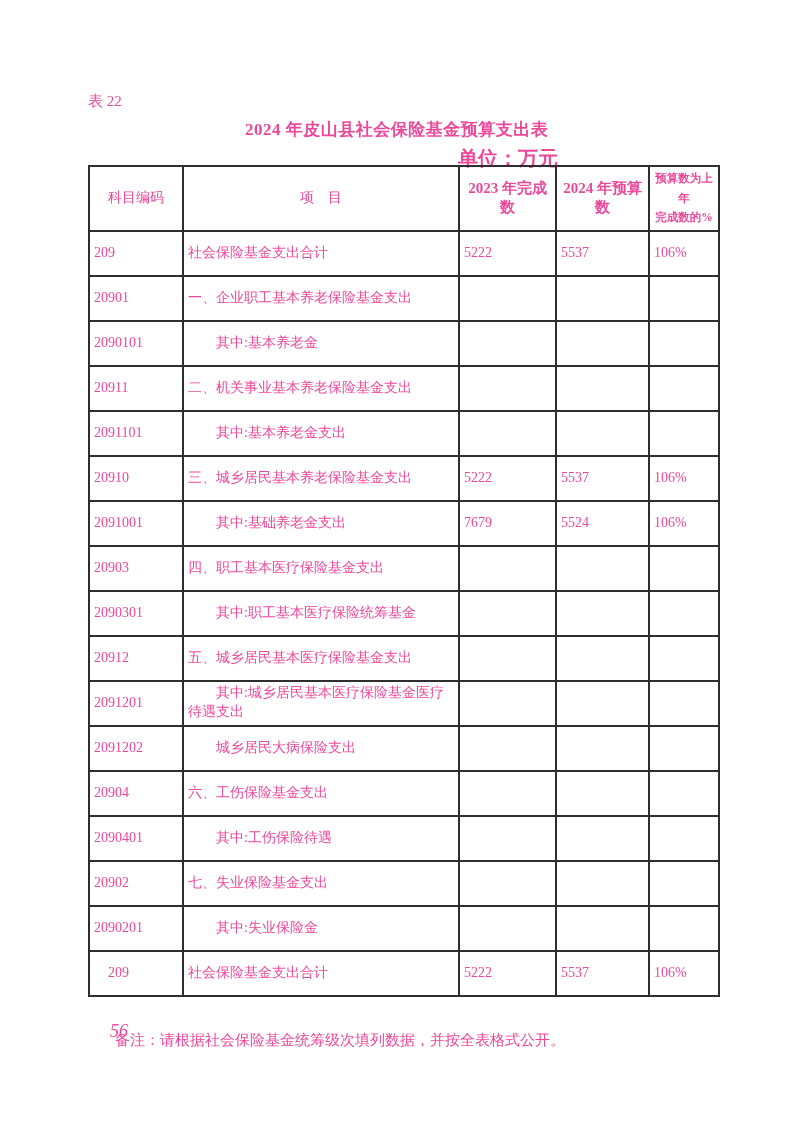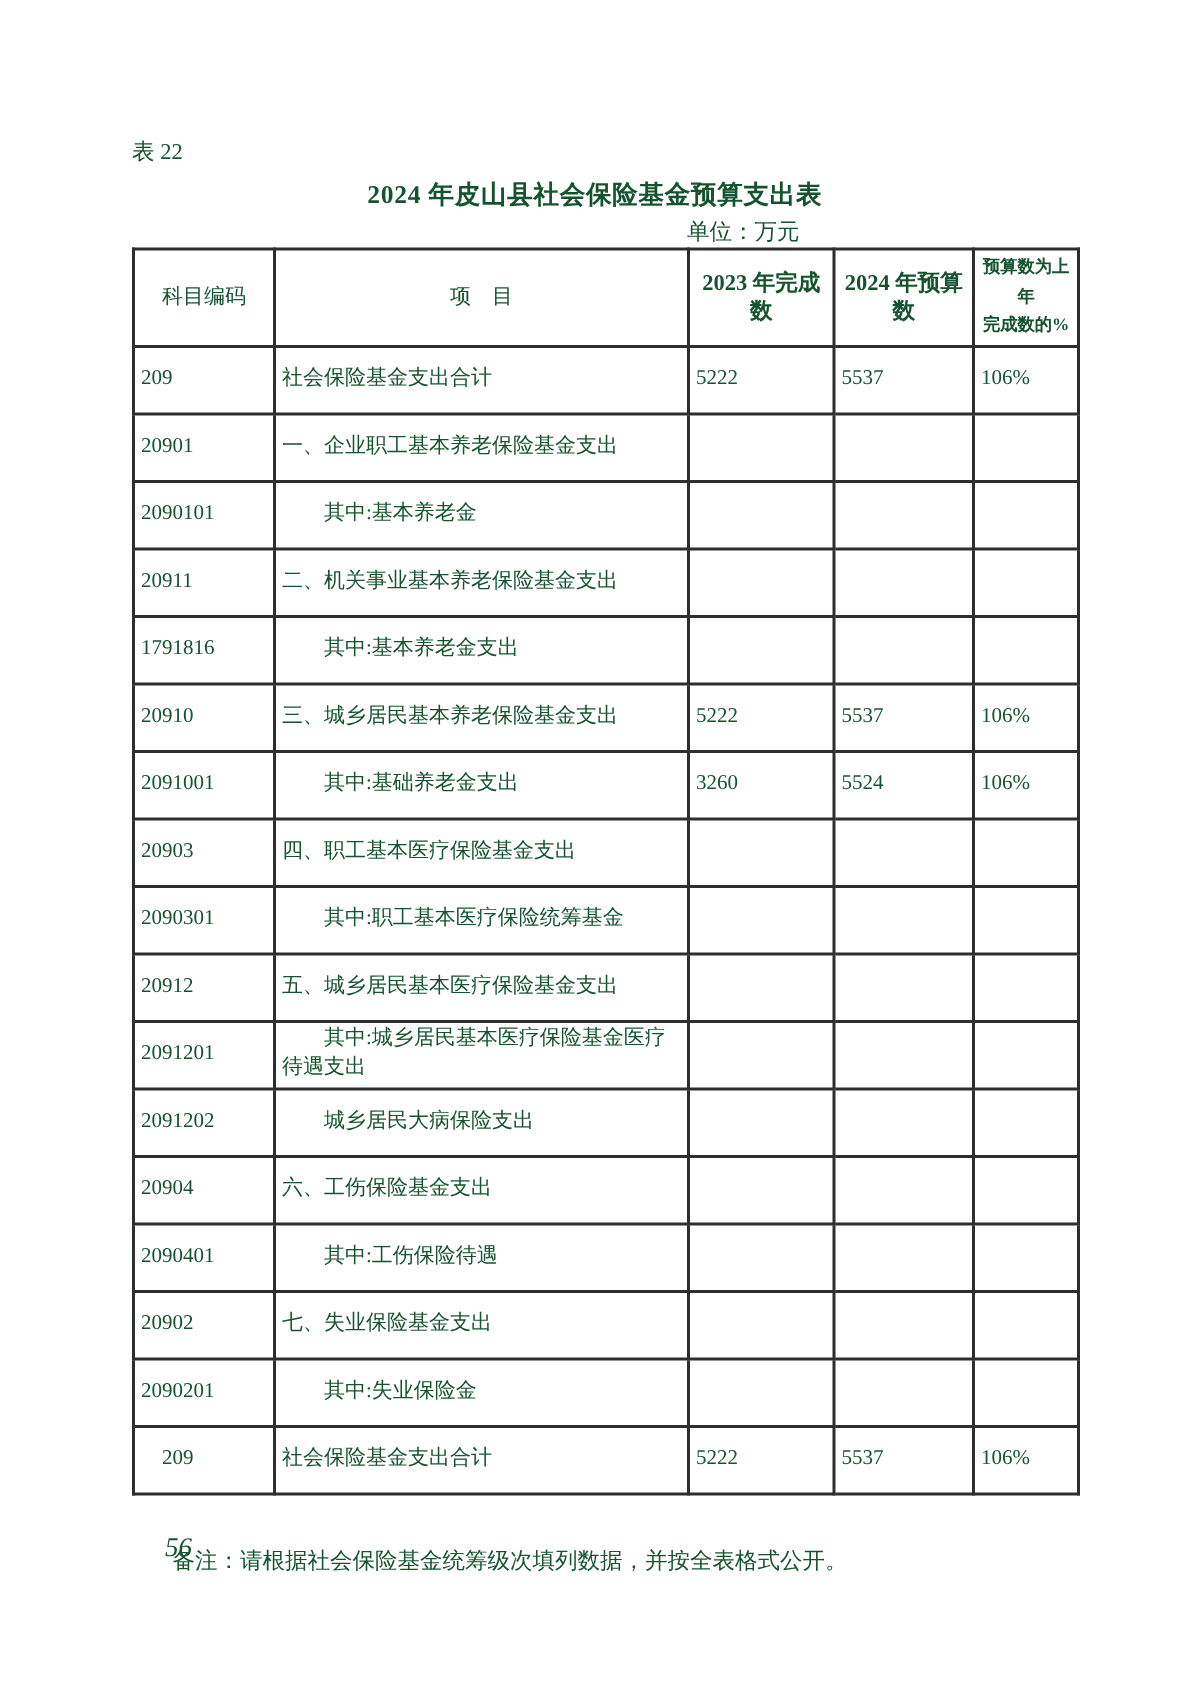--- a/index.html
+++ b/index.html
@@ -6,21 +6,21 @@
     margin: 0;
     padding: 0;
     background: #ffffff;
   }
   .sheet {
     position: relative;
     width: 793px;
     height: 1122px;
     background: #ffffff;
     font-family: "Liberation Serif", "DejaVu Serif", serif;
-    color: #14532d;
+    color: #ec4899;
     overflow: hidden;
   }
   .table-label {
     position: absolute;
     left: 88px;
     top: 92px;
     font-size: 15px;
   }
   .doc-title {
     position: absolute;
@@ -30,21 +30,22 @@
     margin: 0;
     text-align: center;
     font-size: 17px;
     font-weight: bold;
     letter-spacing: 0.5px;
   }
   .unit-label {
     position: absolute;
     left: 458px;
     top: 145px;
-    font-size: 15px;
+    font-size: 20px;
+    font-weight: bold;
   }
   table.budget {
     position: absolute;
     left: 88px;
     top: 165px;
     width: 630px;
     border-collapse: collapse;
     table-layout: fixed;
   }
   table.budget col.w-code  { width: 94px; }
@@ -152,37 +153,37 @@
           <td class="c-num"></td>
         </tr>
         <tr>
           <td class="c-code">20911</td>
           <td class="c-item">二、机关事业基本养老保险基金支出</td>
           <td class="c-num"></td>
           <td class="c-num"></td>
           <td class="c-num"></td>
         </tr>
         <tr>
-          <td class="c-code">1791816</td>
+          <td class="c-code">2091101</td>
           <td class="c-item item-indent">其中:基本养老金支出</td>
           <td class="c-num"></td>
           <td class="c-num"></td>
           <td class="c-num"></td>
         </tr>
         <tr>
           <td class="c-code">20910</td>
           <td class="c-item">三、城乡居民基本养老保险基金支出</td>
           <td class="c-num">5222</td>
           <td class="c-num">5537</td>
           <td class="c-num">106%</td>
         </tr>
         <tr>
           <td class="c-code">2091001</td>
           <td class="c-item item-indent">其中:基础养老金支出</td>
-          <td class="c-num">3260</td>
+          <td class="c-num">7679</td>
           <td class="c-num">5524</td>
           <td class="c-num">106%</td>
         </tr>
         <tr>
           <td class="c-code">20903</td>
           <td class="c-item">四、职工基本医疗保险基金支出</td>
           <td class="c-num"></td>
           <td class="c-num"></td>
           <td class="c-num"></td>
         </tr>

